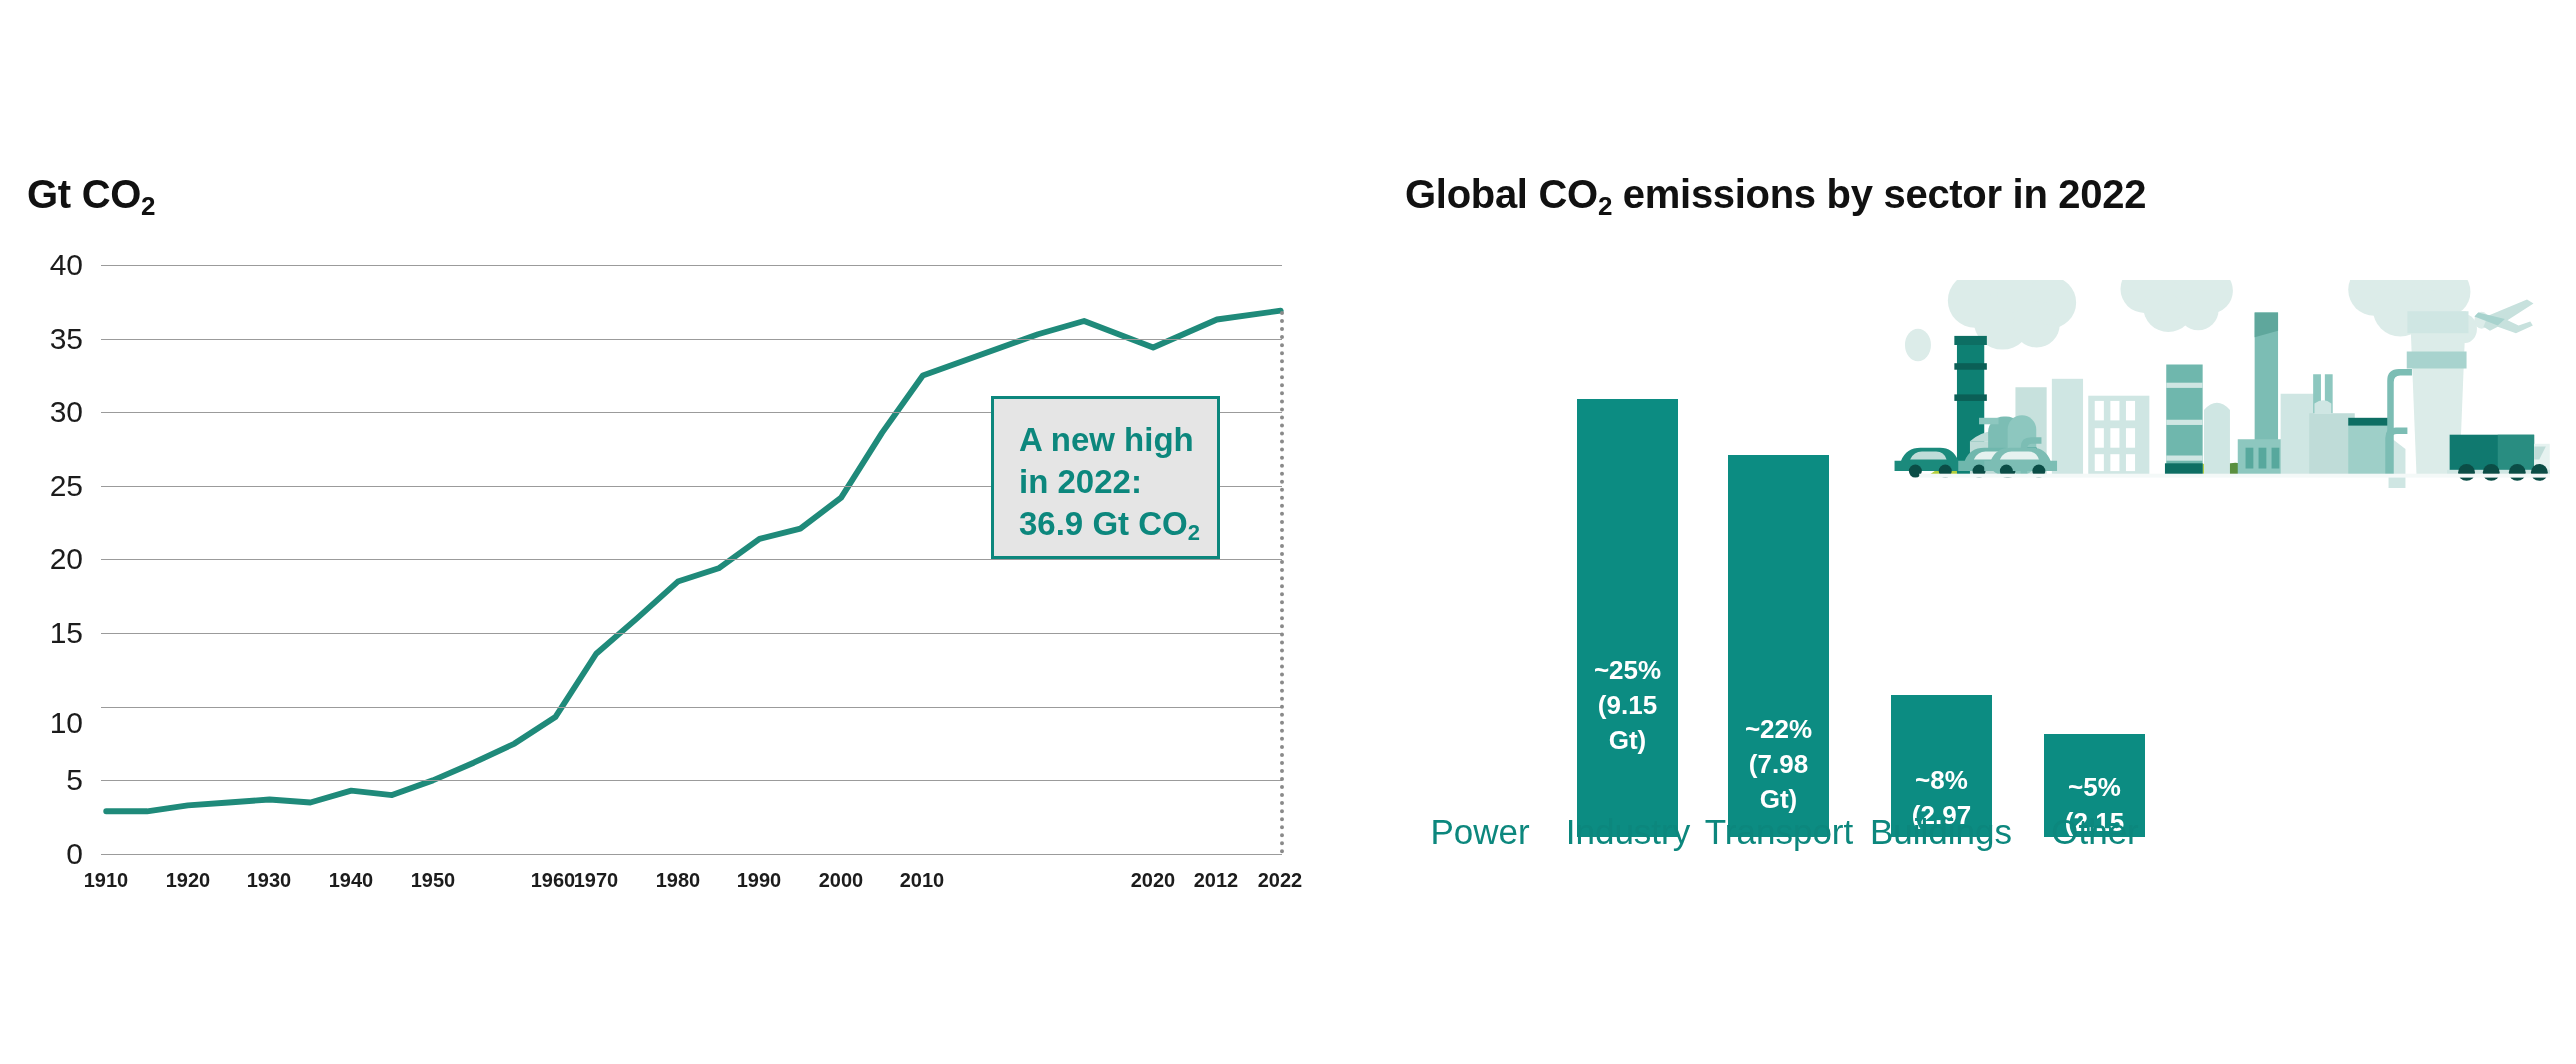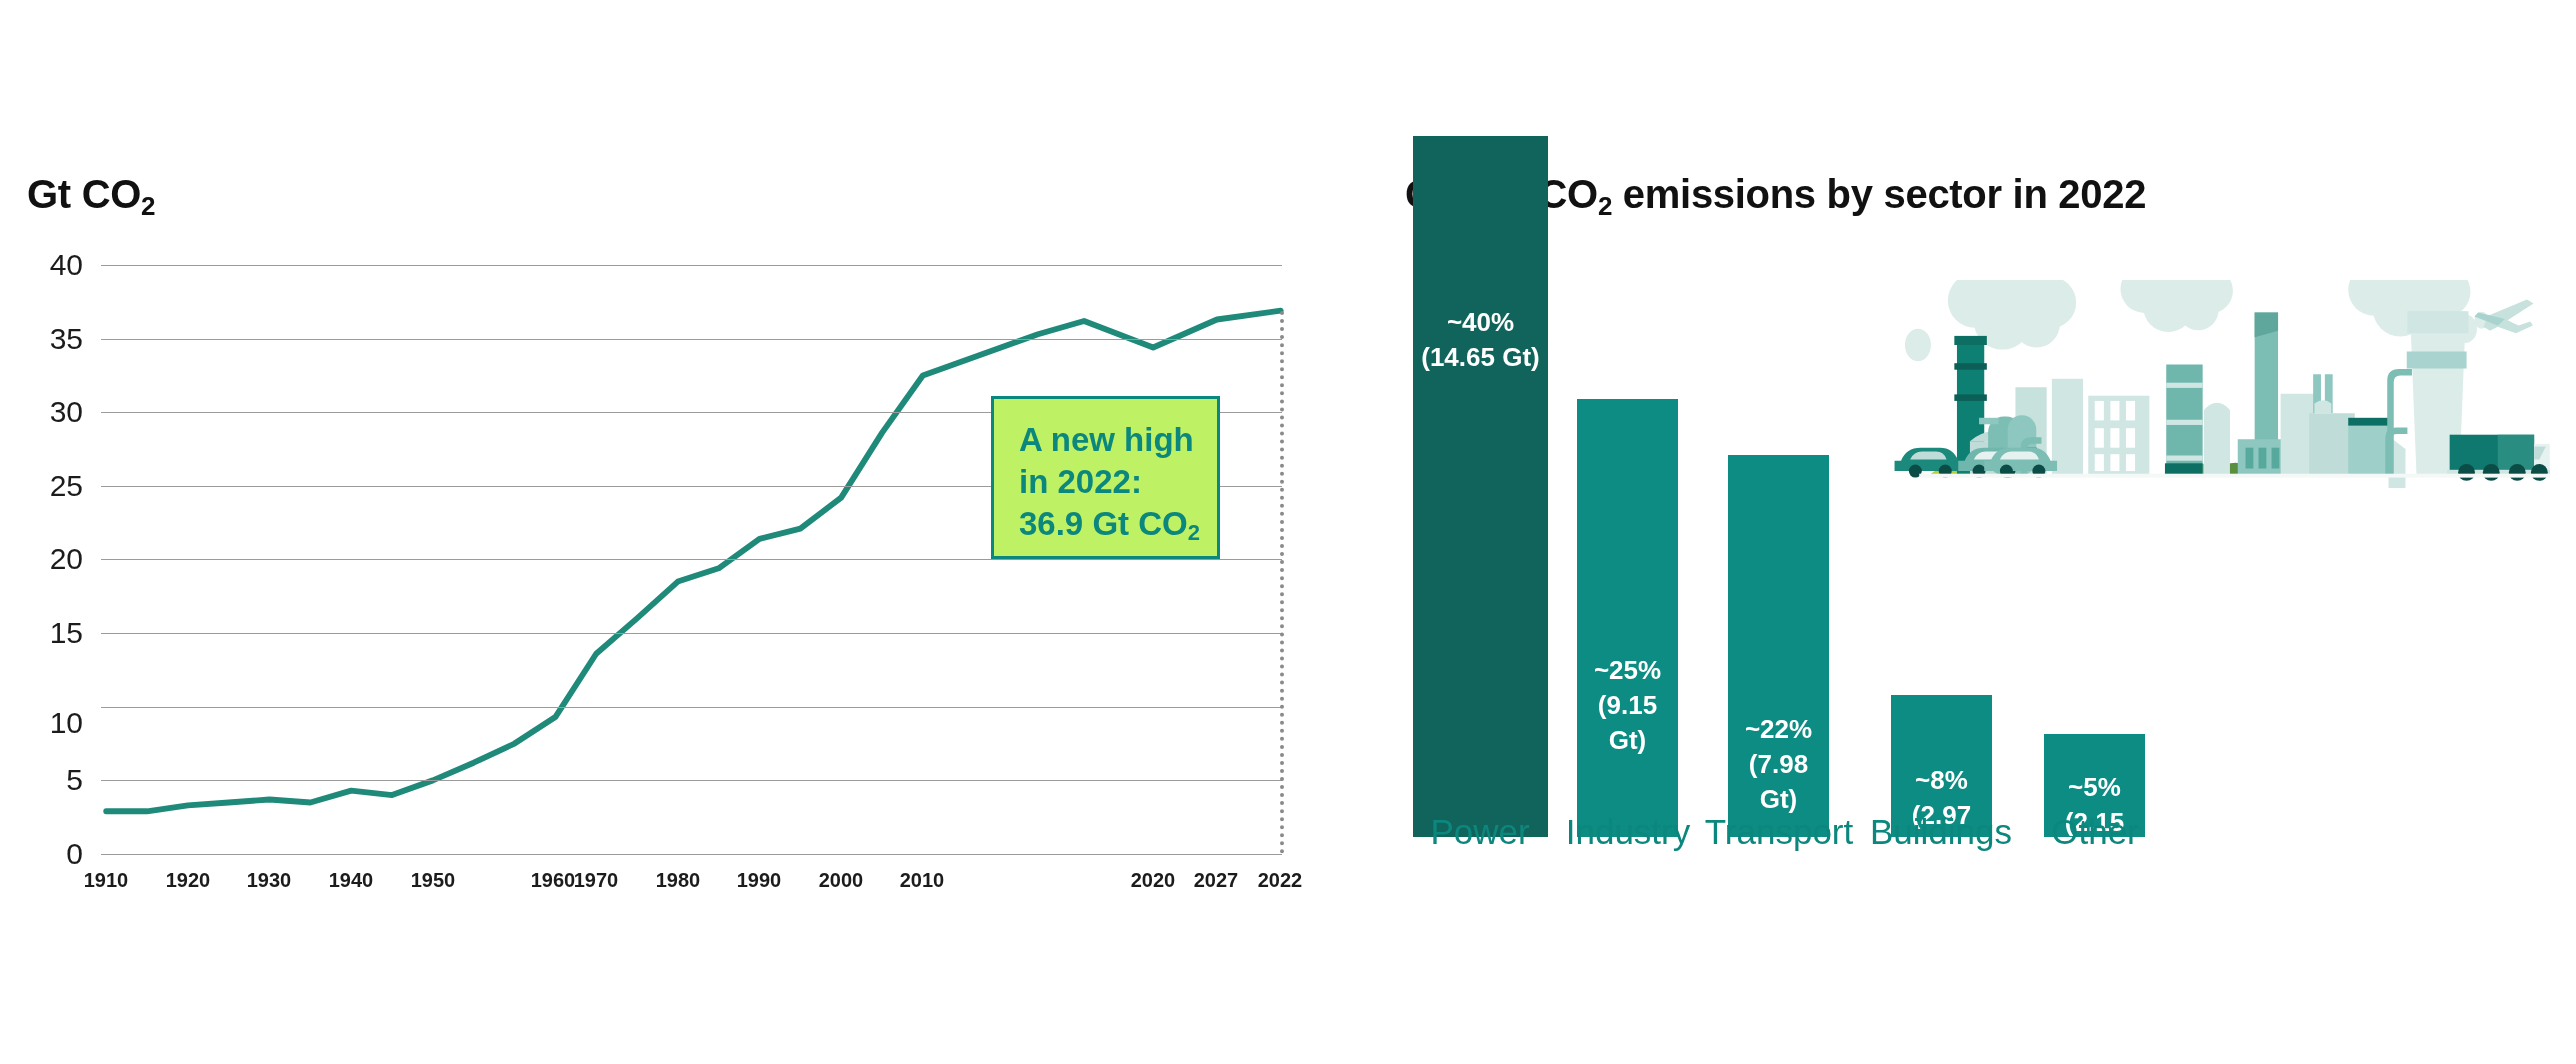--- a/index.html
+++ b/index.html
@@ -14,21 +14,21 @@
   .plot{position:absolute;left:101px;top:265px;width:1181px;height:589px;}
   .gridline{position:absolute;left:0;width:100%;height:0;border-top:1.3px solid #9b9b9b;}
   .ytick{position:absolute;right:0;width:78px;text-align:right;font-size:30px;color:#1c1c1c;transform:translateY(-50%);}
   .ylabels{position:absolute;left:0px;top:265px;width:83px;height:589px;}
 
   .xtick{position:absolute;top:869px;font-size:20px;color:#1c1c1c;transform:translateX(-50%);white-space:nowrap;font-weight:bold;}
 
   .dotline{position:absolute;border-left:4.6px dotted #8a8a8a;}
 
   .callout{position:absolute;left:991px;top:396px;width:229px;height:163px;
-    border:3.9px solid #0c877d;background:#bef264;box-sizing:border-box;
+    border:3.9px solid #0c877d;background:#e5e5e5;box-sizing:border-box;
     padding:19.5px 0 0 25px;color:#0c877d;font-size:33px;font-weight:700;line-height:1.28;}
   .callout sub{font-size:22px;vertical-align:baseline;position:relative;top:4.6px;}
 
   
   .right-panel{position:absolute;left:1353px;top:0;width:1223px;height:1065px;}
   .right-title{position:absolute;left:52px;top:172px;font-size:40px;font-weight:700;color:#111;letter-spacing:-0.3px;}
   .right-title sub{font-size:26px;vertical-align:baseline;position:relative;top:6.5px;}
 
   .bars{position:absolute;left:0;top:0;width:1223px;height:1065px;}
   .bar{position:absolute;bottom:228px;}
@@ -82,21 +82,21 @@
         <div class="xtick" style="left: 269px;">1930</div>
         <div class="xtick" style="left: 351px;">1940</div>
         <div class="xtick" style="left: 433px;">1950</div>
         <div class="xtick" style="left: 514px; margin-left: 39px;">1960</div>
         <div class="xtick" style="left: 596px;">1970</div>
         <div class="xtick" style="left: 678px;">1980</div>
         <div class="xtick" style="left: 759px;">1990</div>
         <div class="xtick" style="left: 841px;">2000</div>
         <div class="xtick" style="left: 922px;">2010</div>
         <div class="xtick" style="left: 1153px;">2020</div>
-        <div class="xtick" style="left: 1216px;">2027</div>
+        <div class="xtick" style="left: 1216px;">2012</div>
         <div class="xtick" style="left: 1280px;">2022</div>
       </div>
 
     <div class="callout">
       <div>A new high</div>
       <div>in 2022:</div>
       <div>
         <span>36.9 Gt CO</span><sub>2</sub>
       </div>
     </div>
@@ -252,26 +252,20 @@
           <path d="M164 276 q6 -12 18 -12 h26 q12 0 16 12 Z" fill="#e6f2f0"></path>
           <circle cx="174" cy="294" r="10" fill="#0b4d46"></circle>
             <circle cx="224" cy="294" r="10" fill="#0b4d46"></circle>
         </g>
 
         <rect x="40" y="298" width="975" height="6" fill="#f4f9f8"></rect>
       </svg>
     </div>
 
     <div class="bars" id="barwrap">
-        <div class="bar" style="left: 60px; width: 135px; height: 701px; background: rgb(16, 100, 92);">
-          <div class="lbl" style="top: 169px;">
-            <div>~40%</div>
-            <div>(14.65 Gt)</div>
-          </div>
-        </div>
         <div class="catlabel" style="left: 127px;">Power</div>
         <div class="bar" style="left: 224px; width: 101px; height: 438px; background: rgb(12, 140, 130);">
           <div class="lbl" style="top: 254px;">
             <div>~25%</div>
             <div>(9.15 Gt)</div>
           </div>
         </div>
         <div class="catlabel" style="left: 275px;">Industry</div>
         <div class="bar" style="left: 375px; width: 101px; height: 382px; background: rgb(12, 140, 130);">
           <div class="lbl" style="top: 257px;">

